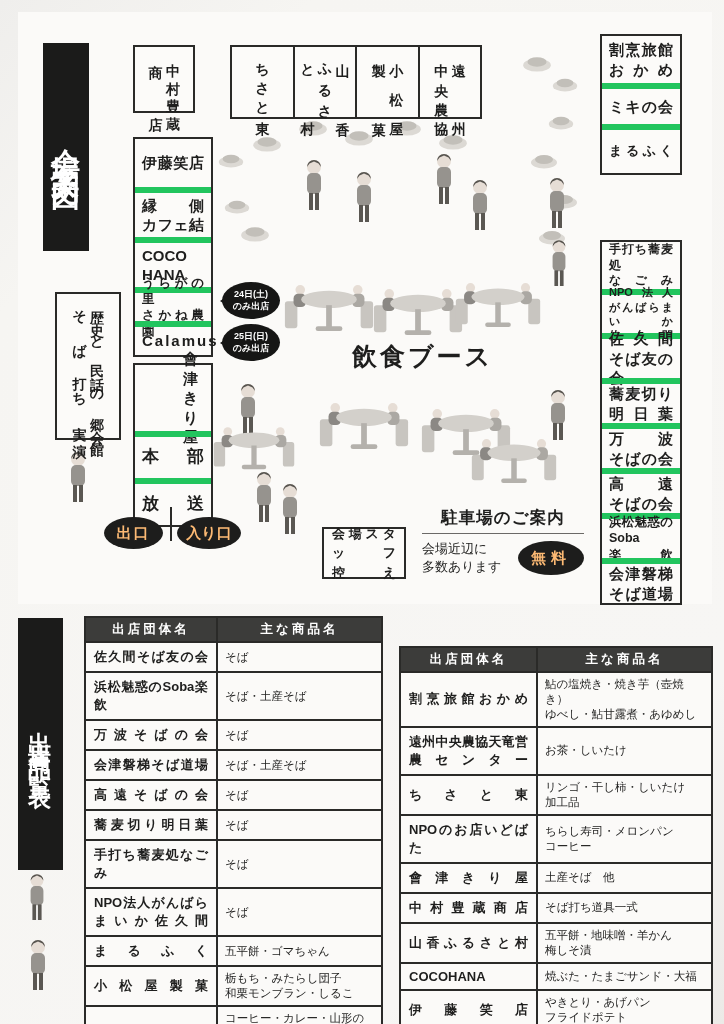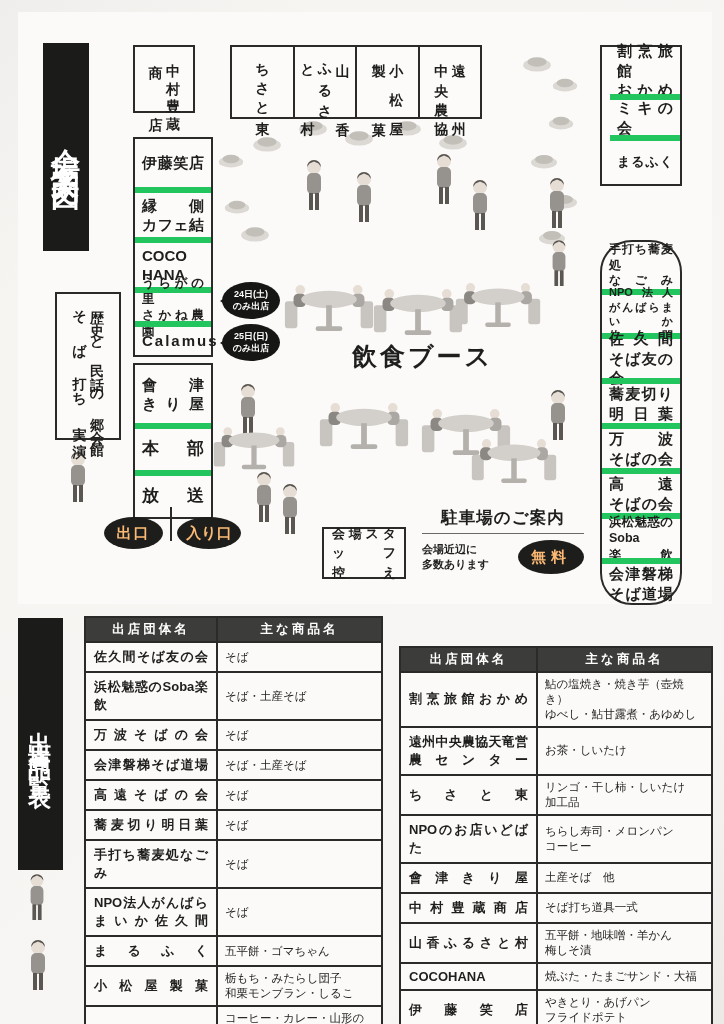--- a/index.html
+++ b/index.html
@@ -33,33 +33,33 @@
   .top-booth-row{left:230px;top:45px;width:252px;height:74px;}
   .left-booth-stack{left:133px;top:137px;width:80px;}
   .left-booth-stack>div:nth-child(1){height:48px;}
   .left-booth-stack>div:nth-child(2){height:50px;}
   .left-booth-stack>div:nth-child(3){height:50px;}
   .left-booth-stack>div:nth-child(4){height:34px;}
   .left-booth-stack>div:nth-child(5){height:34px;}
   .left-booth-stack>div:nth-child(4) .hlabel{font-size:12.5px;}
   .left-booth-stack>div:nth-child(5) .hlabel{font-size:15px;letter-spacing:2px;text-align-last:center;}
   .hq-stack{left:133px;top:363px;width:80px;}
-  .hq-stack>div:nth-child(1){height:58px;}
+  .hq-stack>div:nth-child(1){height:66px;padding-left:41px;}
   .hq-stack>div:nth-child(2){height:47px;}
   .hq-stack>div:nth-child(3){height:47px;}
   .hq-stack>div:nth-child(2) .hlabel,.hq-stack>div:nth-child(3) .hlabel{font-size:17px;}
   .history-box{left:55px;top:292px;width:66px;height:148px;}
   .history-box .vlabel{font-size:14px;}
-  .right-stack-upper{left:600px;top:45px;width:82px;padding-left:8px;}
+  .right-stack-upper{left:600px;top:34px;width:82px;}
   .right-stack-upper>div:nth-child(1){height:47px;}
   .right-stack-upper>div:nth-child(2){height:41px;}
   .right-stack-upper>div:nth-child(3){height:49px;}
   .right-stack-upper>div:nth-child(4){height:43px;}
   .right-stack-upper>div:nth-child(3) .hlabel{font-size:13px;}
-  .right-stack-lower{left:600px;top:240px;width:82px;border-radius:32px;}
+  .right-stack-lower{left:600px;top:240px;width:82px;}
   .right-stack-lower>div{height:45px;}
   .right-stack-lower>div:nth-child(1){height:47px;}
   .right-stack-lower>div:nth-child(2){height:44px;}
   .right-stack-lower>div:nth-child(1) .hlabel{font-size:12px;}
   .right-stack-lower>div:nth-child(2) .hlabel{font-size:11px;}
   .right-stack-lower>div:nth-child(7) .hlabel{font-size:12.5px;}
   
   .oval{background:#1d1d1c;color:#fdba74;border-radius:50%;display:flex;align-items:center;justify-content:center;
         font-weight:700;}
   .exit-oval{left:104px;top:517px;width:59px;height:32px;font-size:15px;letter-spacing:2px;}
@@ -77,21 +77,21 @@
   
   .staff-box{left:322px;top:527px;width:84px;height:52px;border:2px solid #2a2a28;background:#fcfbf9;
         display:flex;align-items:center;}
   .staff-box span{width:100%;padding:0 8px;font-size:13px;font-weight:600;line-height:1.5;
         white-space:pre-line;text-align:justify;text-align-last:justify;}
   
   .parking{left:422px;top:507px;width:162px;}
   .parking-title{font-size:16.5px;font-weight:700;text-align:center;letter-spacing:1px;}
   .parking-rule{border:none;border-top:1.5px solid #6b6967;margin:4px 0 6px;}
   .parking-row{display:flex;align-items:center;gap:6px;}
-  .parking-note{font-size:11px;font-weight:700;line-height:1.4;white-space:pre-line;flex:1;}
+  .parking-note{font-size:13px;font-weight:400;line-height:1.4;white-space:pre-line;flex:1;}
   
   .vtable{border-collapse:collapse;background:#fbfaf8;}
   .vtable th,.vtable td{border:2px solid #2a2a28;}
   .vtable th{background:#3c3c3a;color:#fff;font-size:12.5px;font-weight:700;letter-spacing:3px;
         padding:3px 4px;}
   .name-cell{font-size:13px;font-weight:600;padding:5px 8px;white-space:pre-line;
         text-align:justify;text-align-last:justify;}
   .prod-cell{font-size:11.5px;padding:4px 7px;white-space:pre-line;line-height:1.3;}
   .left-table-wrap{left:84px;top:616px;}
   .left-table-wrap .vtable{width:299px;}

